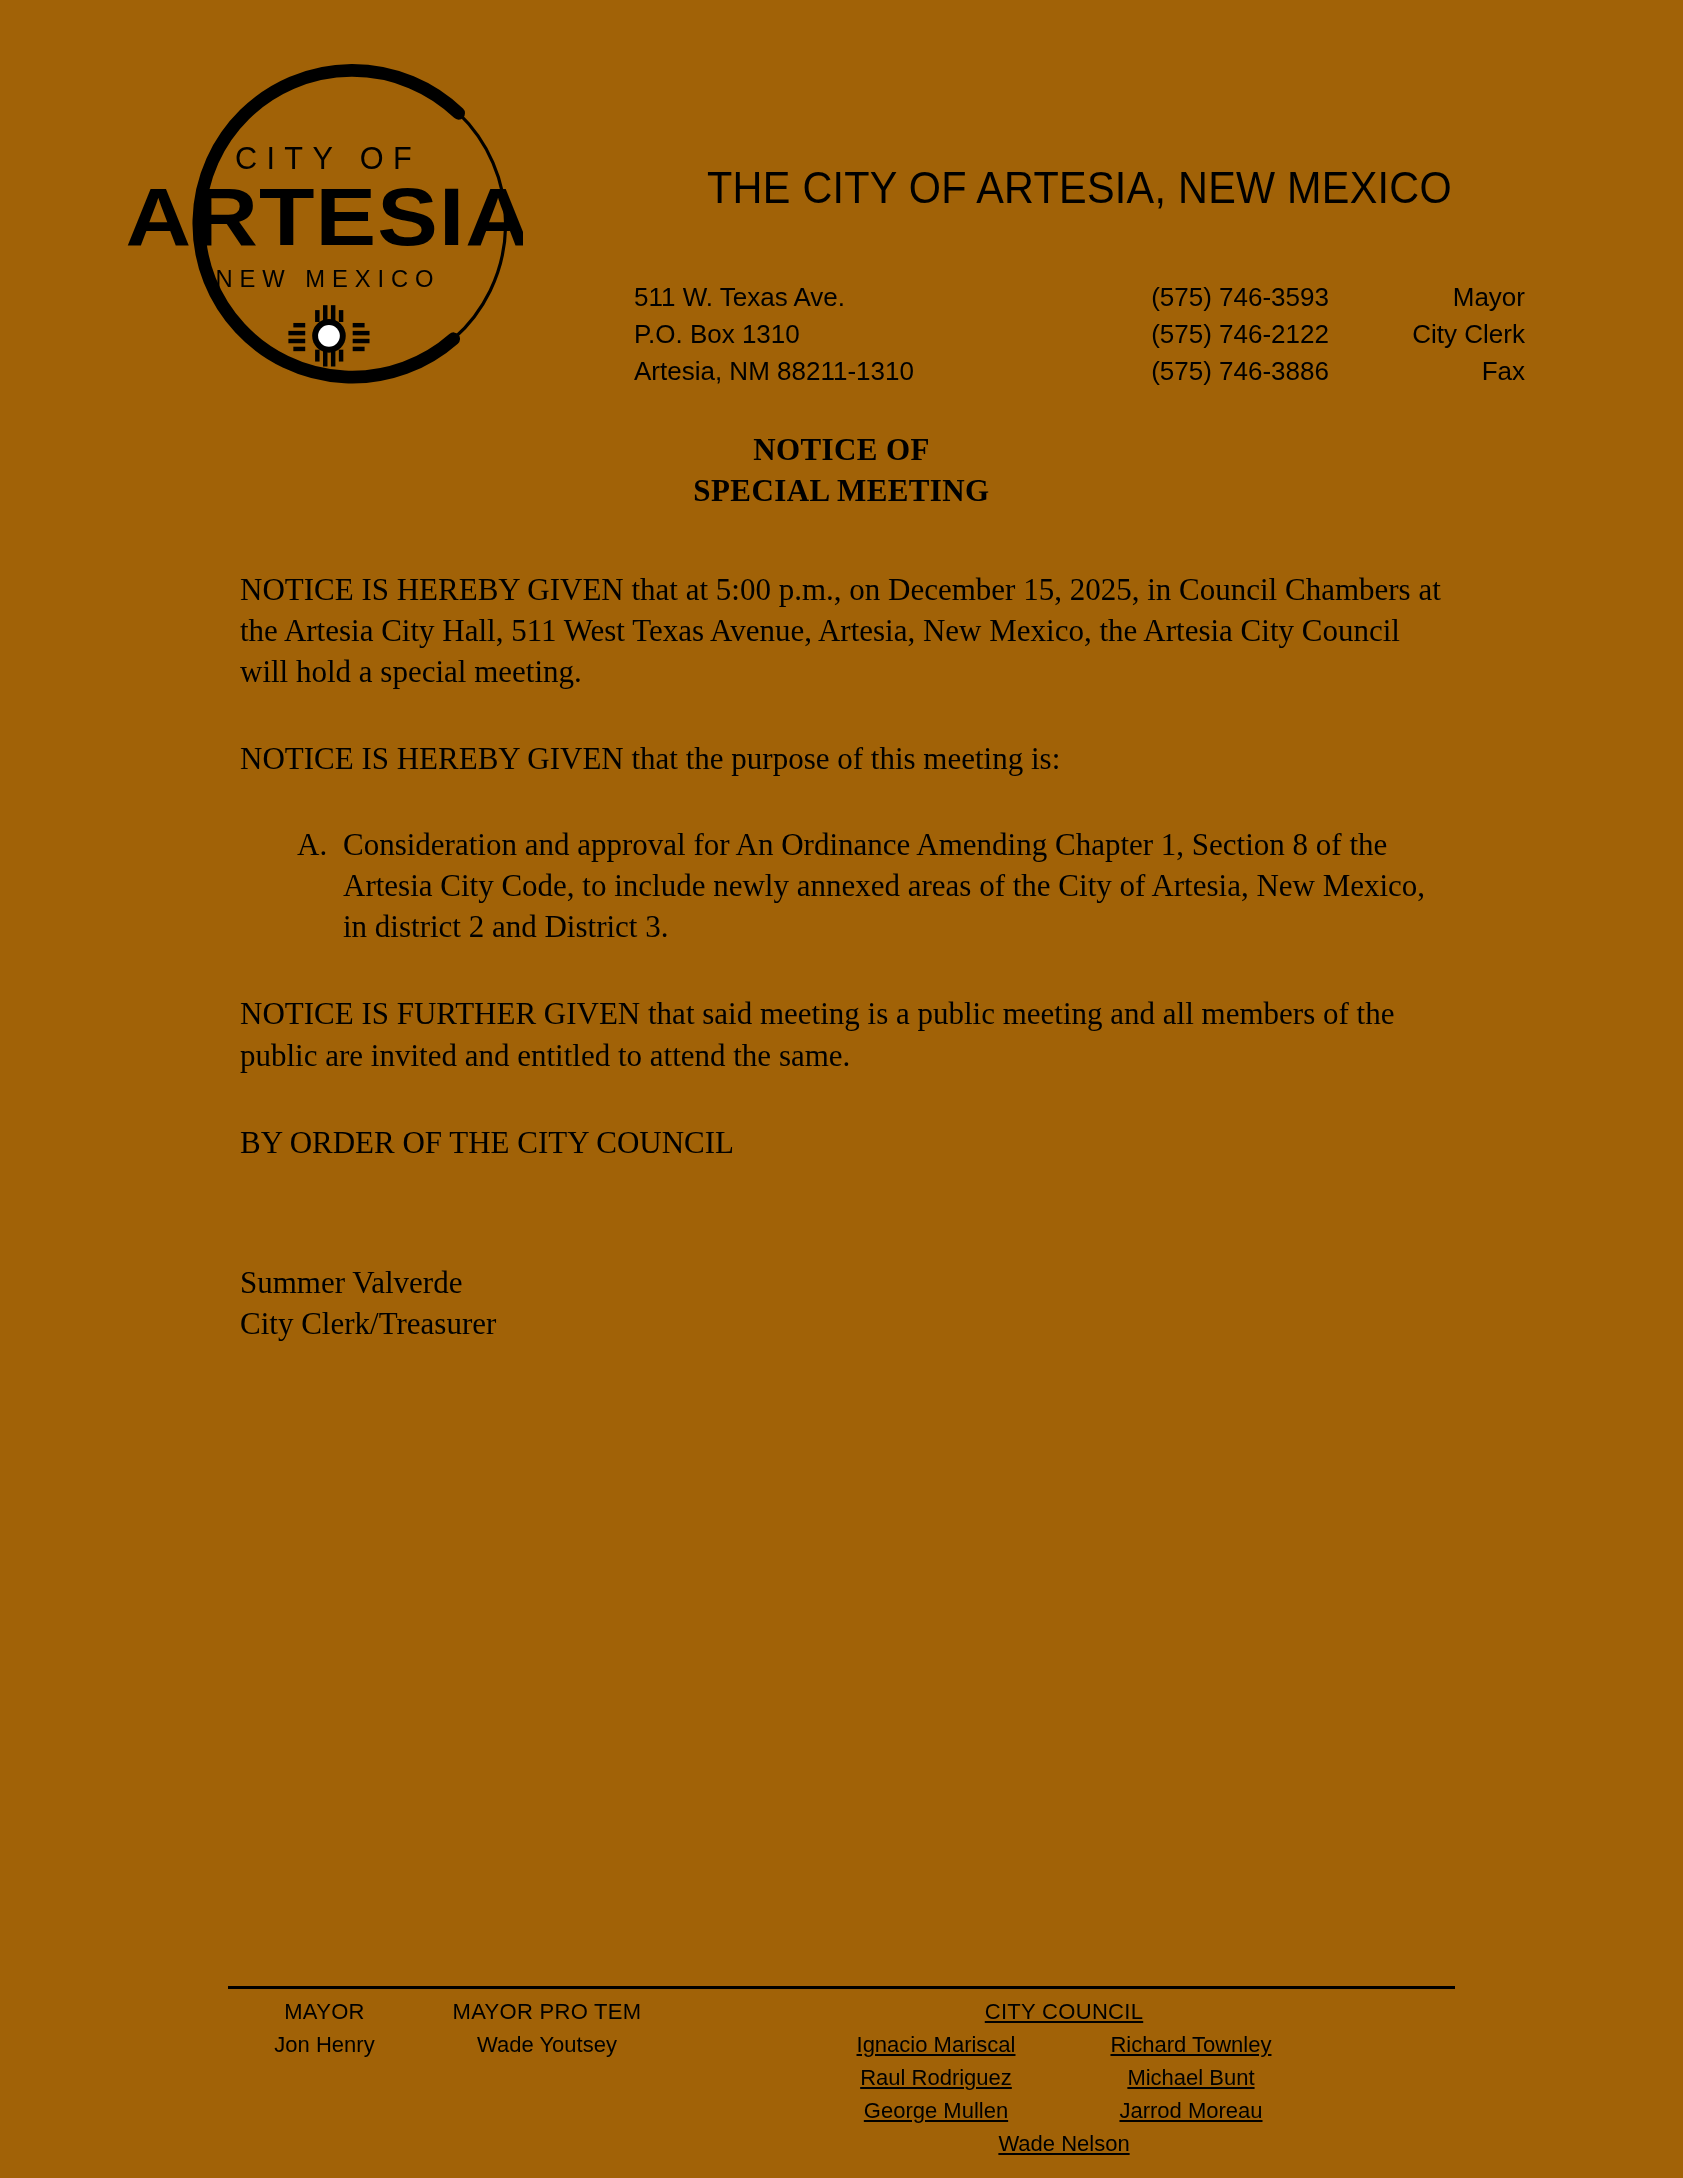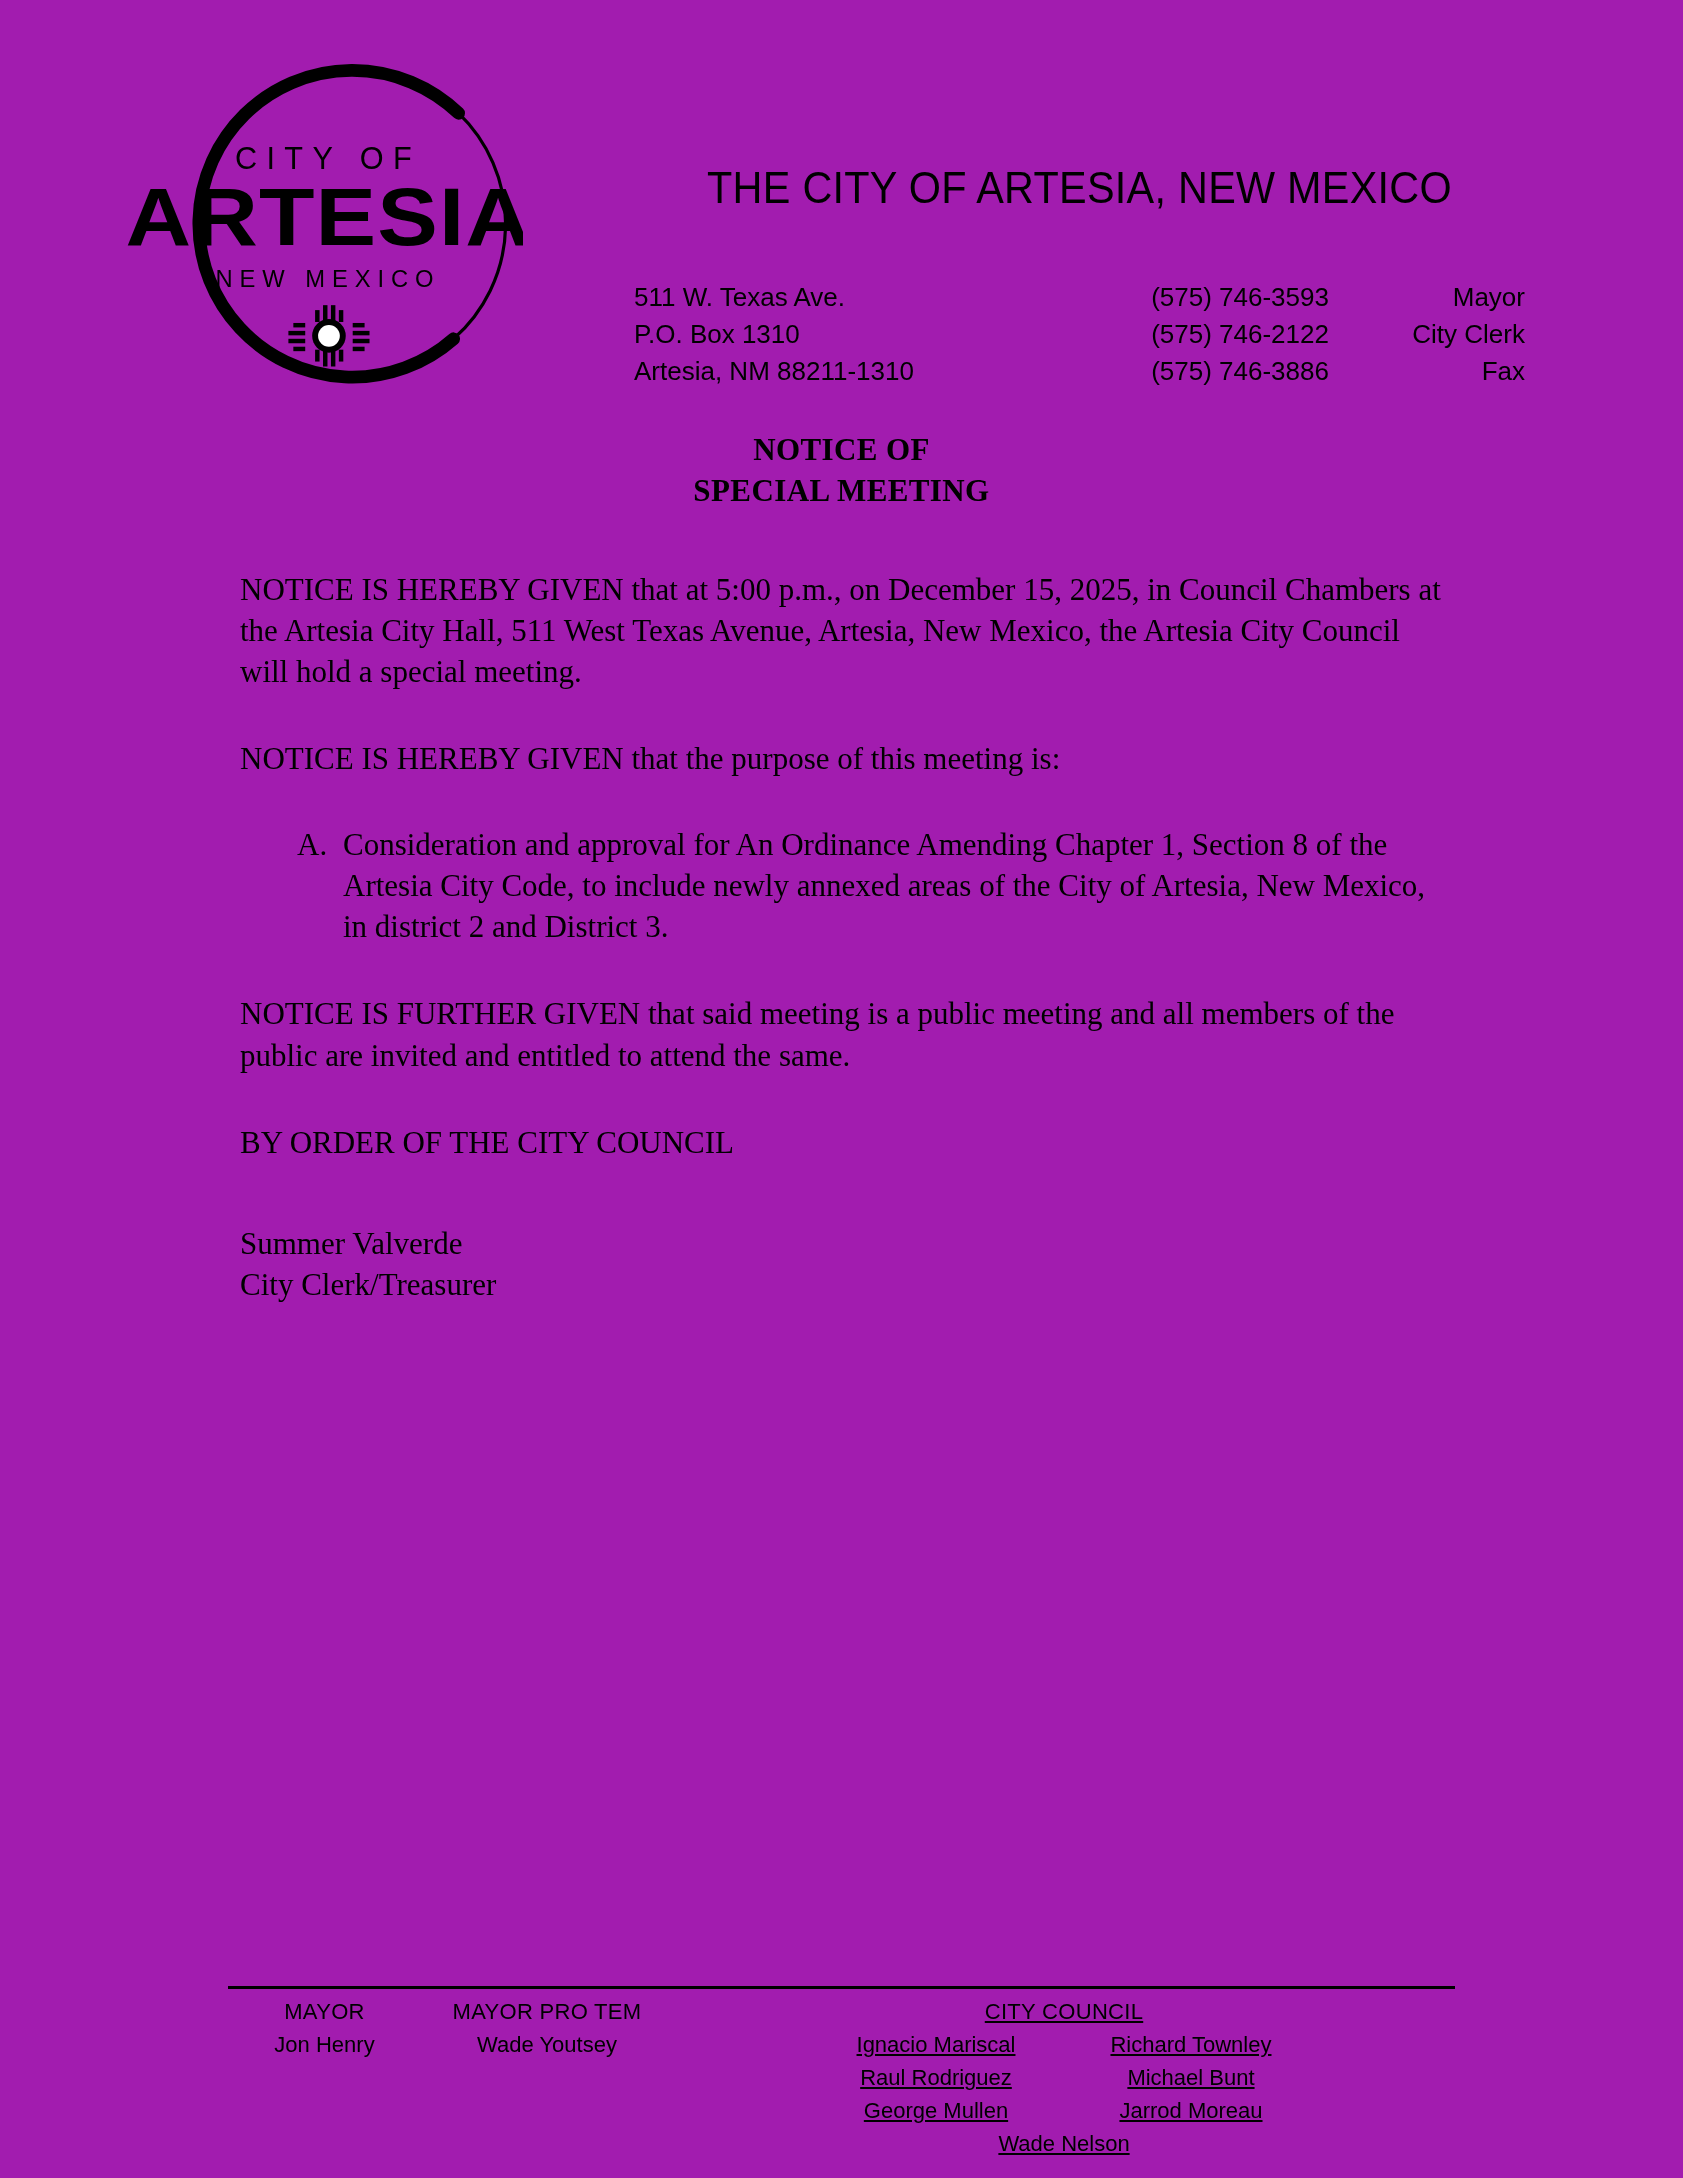--- a/index.html
+++ b/index.html
@@ -13,21 +13,21 @@
     font-family:"Liberation Serif", serif;
     color:#000000;
     position:relative;
     overflow:hidden;
   }
 
   .page {
     position:relative;
     width:1683px;
     height:2178px;
-    background:#a21caf;
+    background:#a16207;
     padding:0;
   }
 
   
   .header {
     position:relative;
     height:416px;
   }
 
   .logo-wrap {
@@ -117,21 +117,21 @@
   }
   .list-text { flex:1 1 auto; }
 
   .signoff {
     margin-top:46px;
     font-family:"Liberation Serif", serif;
     font-size:31px;
     line-height:1.33;
   }
   .signature {
-    margin-top:60px;
+    margin-top:99px;
     font-family:"Liberation Serif", serif;
     font-size:31px;
     line-height:1.33;
   }
 
   
   .footer {
     position:absolute;
     left:0;
     bottom:0;

